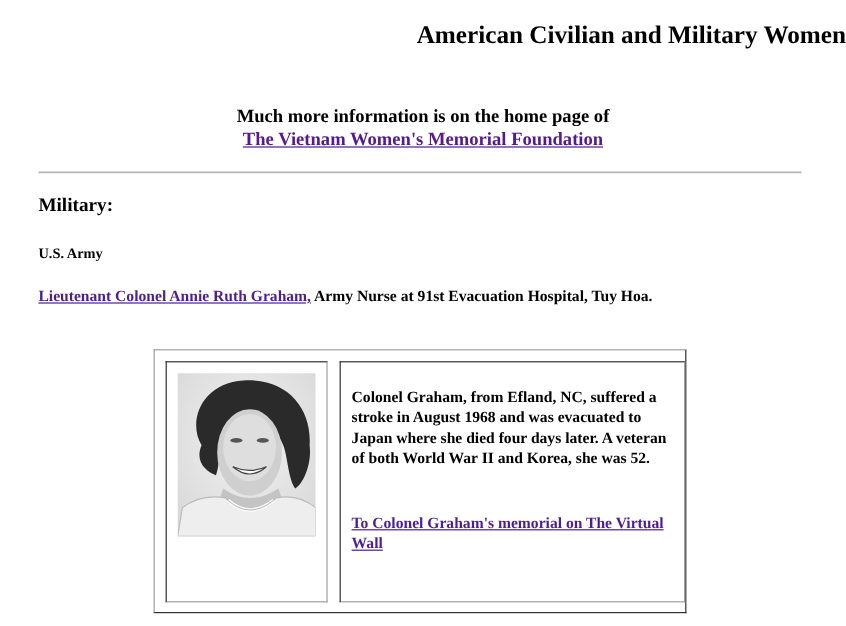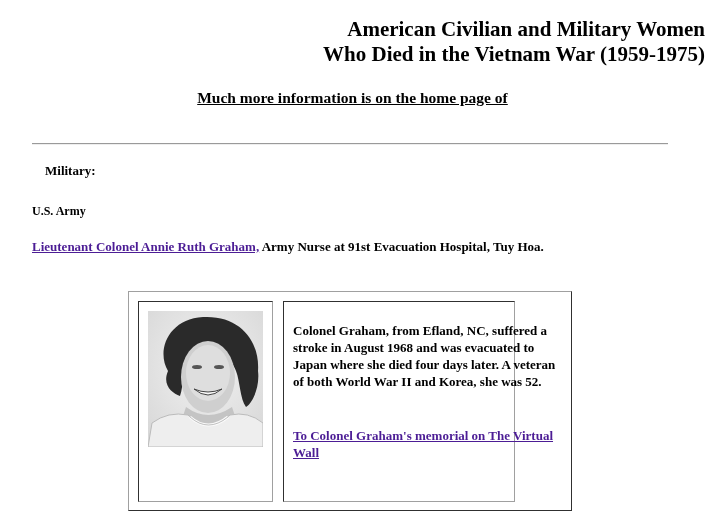--- a/index.html
+++ b/index.html
@@ -7,73 +7,73 @@
       width: 705px; height: 522px; overflow: hidden; position: relative;
       font-family: "Liberation Serif", "DejaVu Serif", serif;
       color: #000; font-weight: bold;
     }
     .title {
       position: absolute; left: 0; width: 705px; top: 17px;
       text-align: right; font-size: 21px; line-height: 25px;
     }
     .subtitle {
       position: absolute; left: 0; width: 705px; top: 88px;
-      text-align: center; font-size: 15.5px; line-height: 19px; text-decoration: underline;
+      text-align: center; font-size: 15.5px; line-height: 19px;
     }
     a.visited { color: #551a8b; text-decoration: underline; }
     a.link { color: #4c1d95; text-decoration: underline; }
     .hr {
       position: absolute; left: 32px; top: 143px; width: 636px; height: 0;
       border-top: 1px solid #9a9a9a; border-bottom: 1px solid #eeeeee;
     }
     .section-heading {
-      position: absolute; left: 45px; top: 163px; font-size: 13px;
+      position: absolute; left: 32px; top: 163px; font-size: 16px;
     }
     .branch {
       position: absolute; left: 32px; top: 204px; font-size: 12px;
     }
     .entry {
       position: absolute; left: 32px; top: 239px; font-size: 13px; white-space: nowrap;
     }
     .outer-table {
       position: absolute; left: 128px; top: 291px; width: 444px; height: 220px;
       box-sizing: border-box;
       border-top: 1px solid #a0a0a0; border-left: 1px solid #a0a0a0;
       border-right: 1px solid #303030; border-bottom: 1px solid #303030;
     }
     .cell {
       position: absolute; box-sizing: border-box; top: 9px; height: 201px;
       border-top: 1px solid #303030; border-left: 1px solid #303030;
       border-right: 1px solid #a0a0a0; border-bottom: 1px solid #a0a0a0;
     }
     .cell-photo { left: 9px; width: 135px; }
-    .cell-text { left: 154px; width: 232px; }
+    .cell-text { left: 154px; width: 288px; }
     .photo {
       position: absolute; left: 9px; top: 9px; width: 115px; height: 136px;
       background: #e8e8e8; overflow: hidden;
     }
     .cell-text .bio {
       position: absolute; left: 9px; top: 20px; width: 265px;
       font-size: 13px; line-height: 17px;
     }
     .cell-text .memorial-link {
       position: absolute; left: 9px; top: 125px; width: 265px;
       font-size: 13px; line-height: 17px;
     }
   </style>
 </head>
 <body>
 
 <div class="title">
   <div>American Civilian and Military Women</div>
-  <div>Who Died in the Vietnam War (1959-1975)</div>
 </div>
 
 <div class="subtitle">
   <div>Much more information is on the home page of</div>
+  <div><a href="#" class="visited">The Vietnam Women's Memorial Foundation</a></div>
 </div>
 
 <div class="hr"></div>
 
 <div class="section-heading">Military:</div>
 
 <div class="branch">U.S. Army</div>
 
 <div class="entry"><a href="#" class="link">Lieutenant Colonel Annie Ruth Graham,</a><span> Army Nurse at 91st Evacuation Hospital, Tuy Hoa.</span></div>
 

